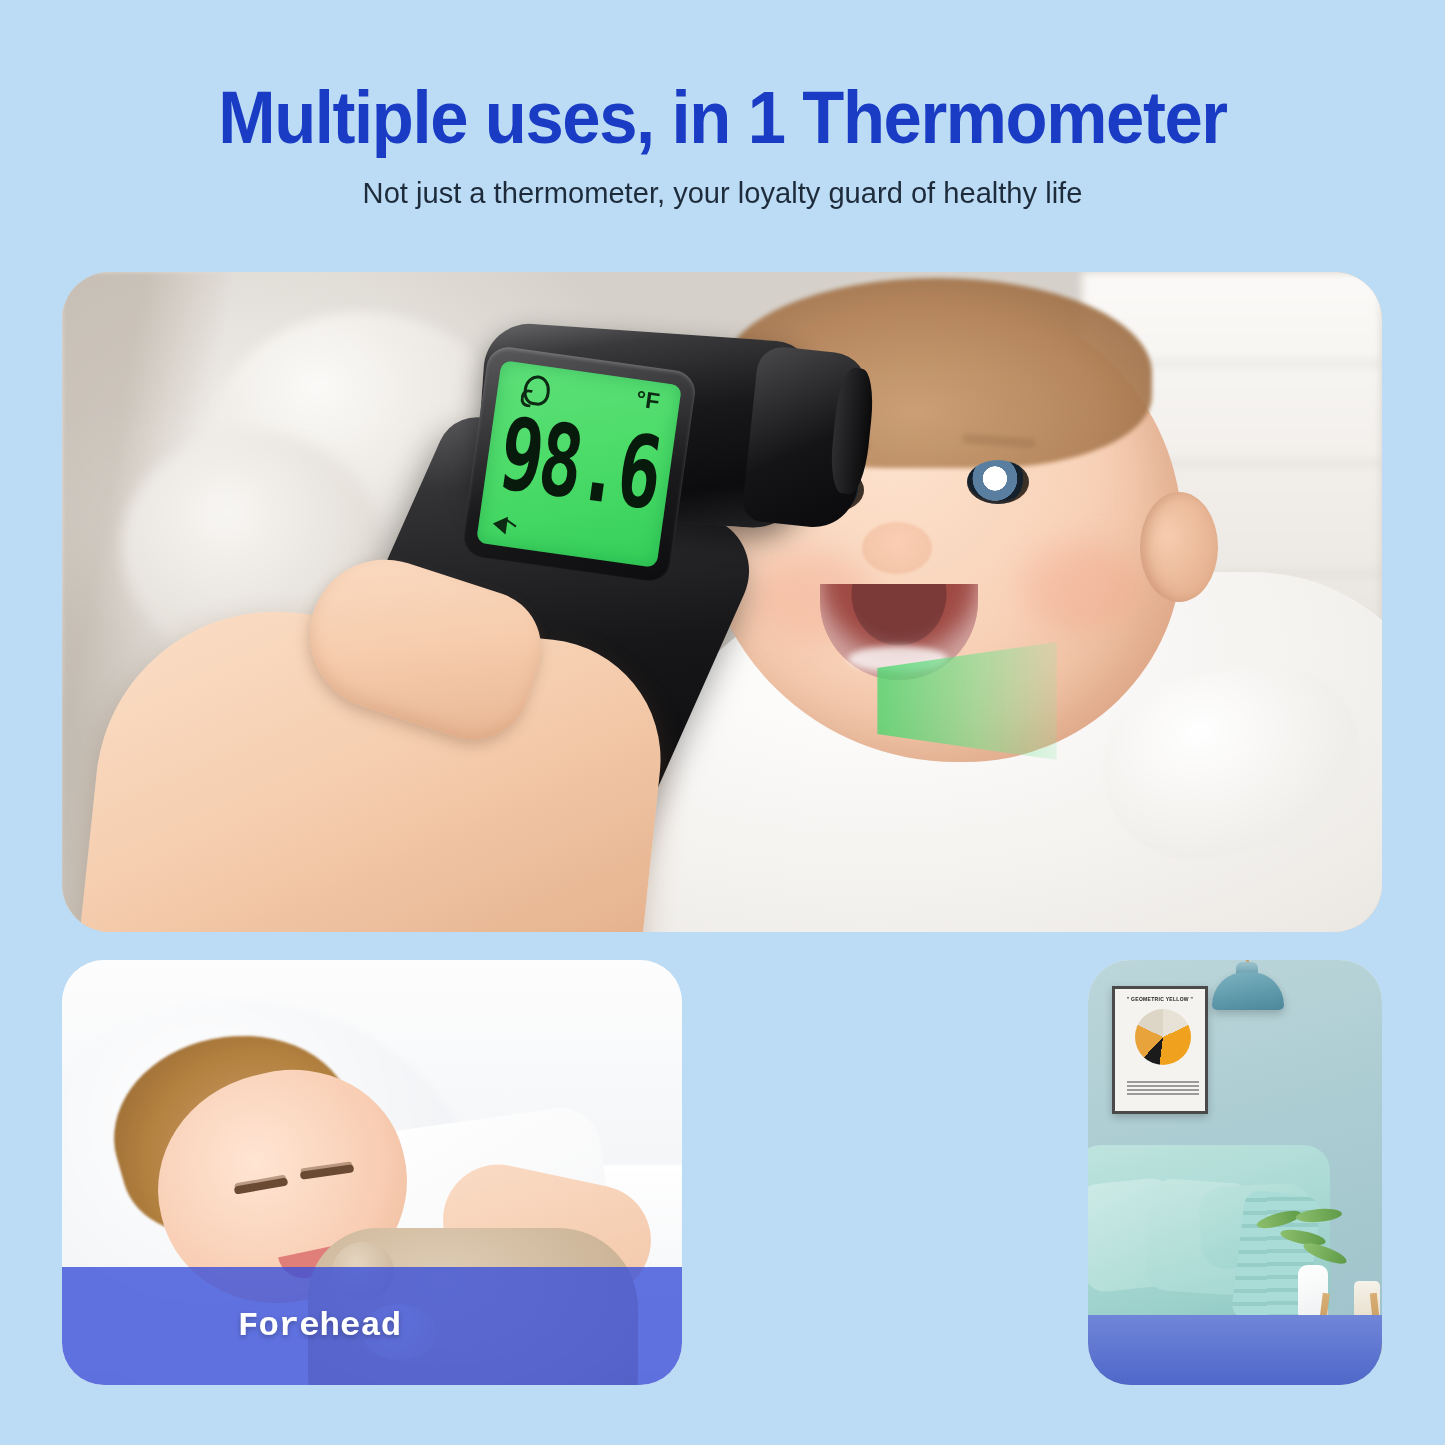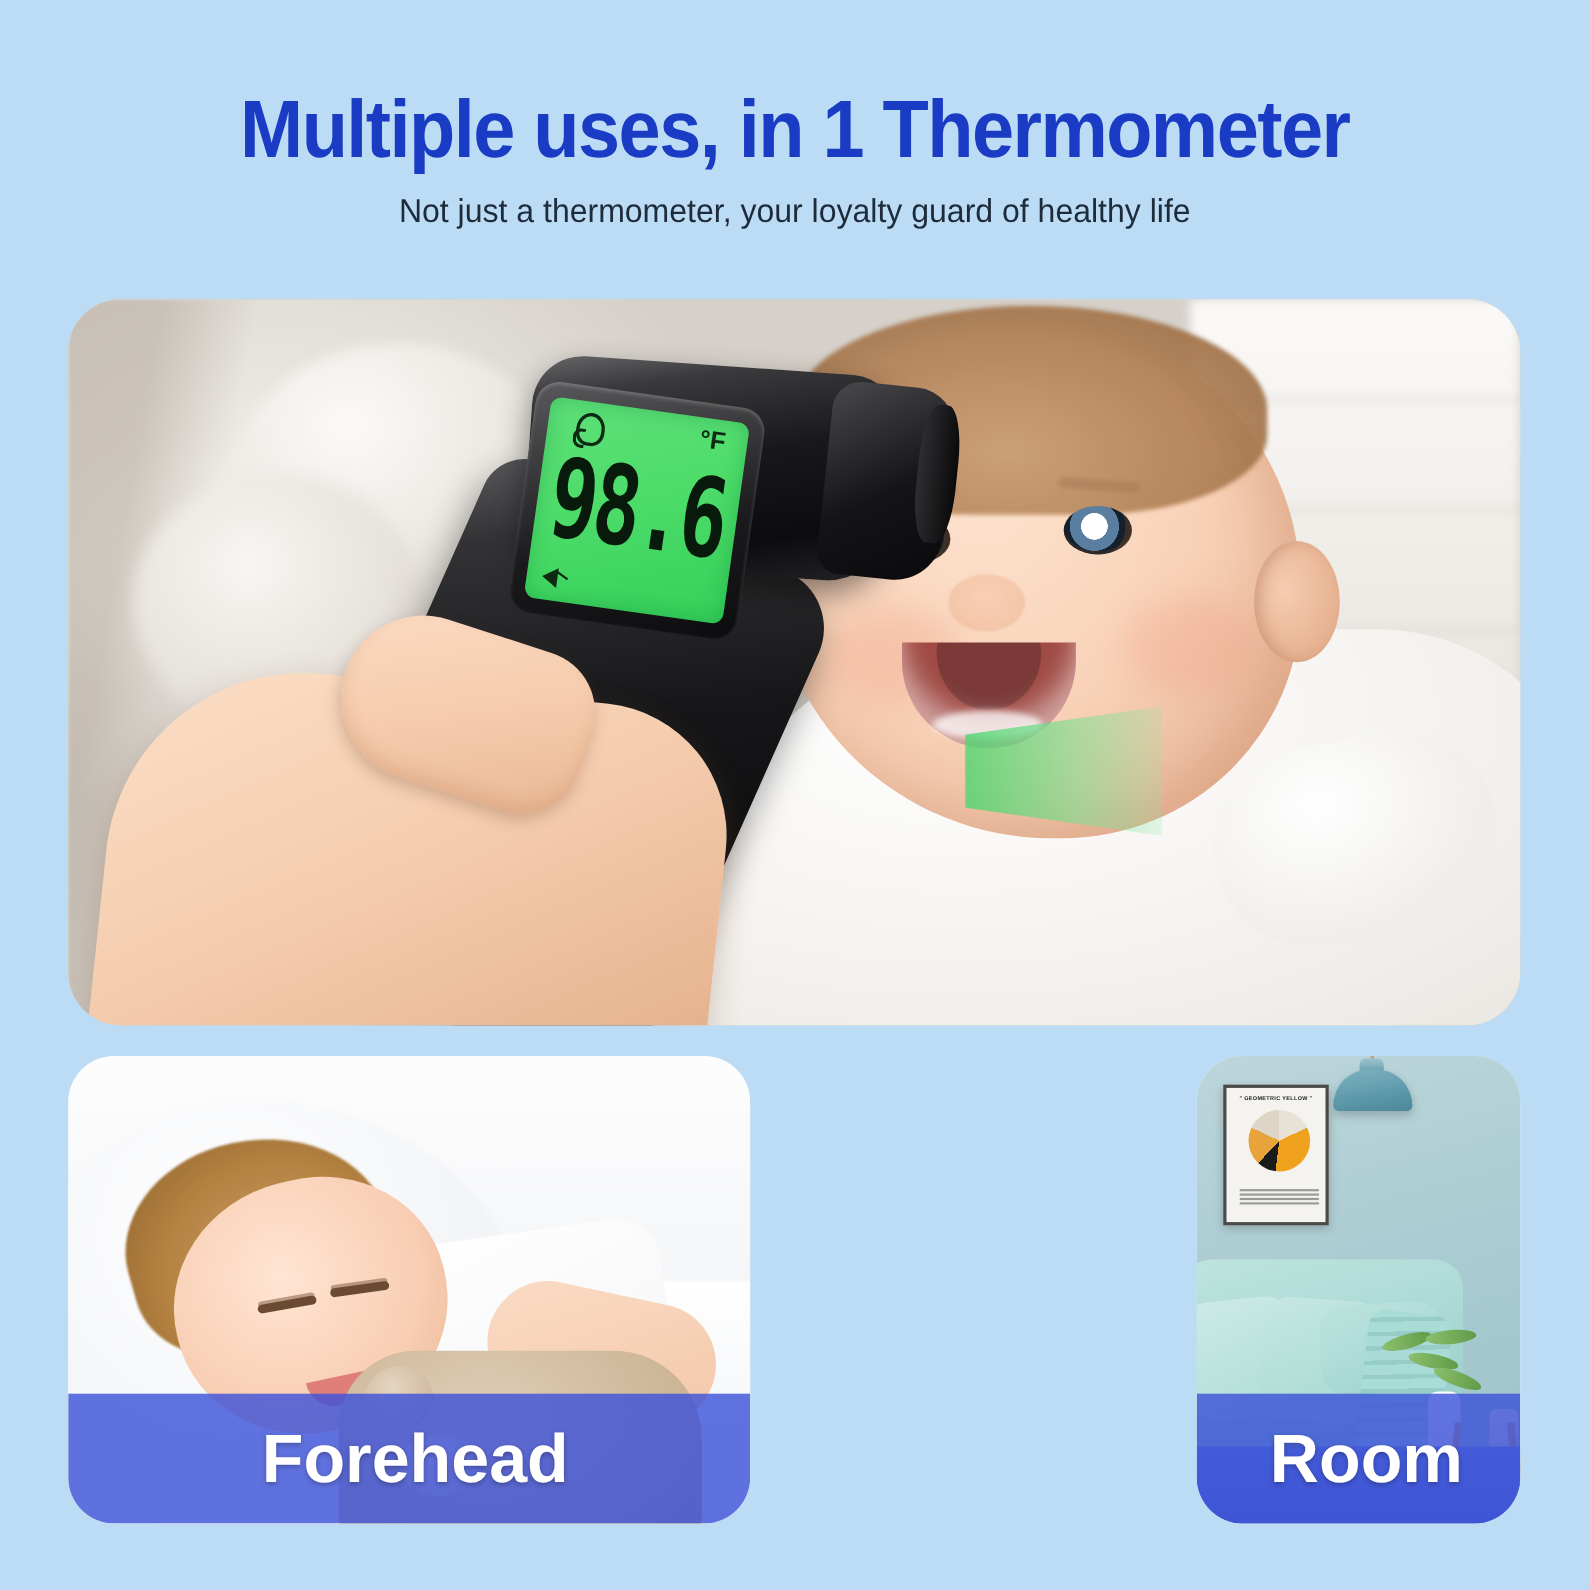--- a/index.html
+++ b/index.html
@@ -222,22 +222,22 @@
   .card.forehead{left:0;width:620px;}
   .card.milk{left:656px;width:340px;}
   .card.room{left:1026px;width:294px;}
 
   .band{
     position:absolute;left:0;bottom:0;width:100%;height:118px;
     background:rgba(58,80,216,.80);
     display:flex;align-items:center;
   }
   .band .lbl{
-    color:#fff;font-size:62px;font-weight:bold;
-    font-family:Liberation Sans, sans-serif;
+    color:#fff;font-size:34px;font-weight:bold;
+    font-family:Liberation Mono, monospace;
     text-shadow:0 2px 5px rgba(0,0,0,.28);
     white-space:nowrap;
   }
   .card.forehead .band .lbl{margin-left:176px;}
   .card.milk .band .lbl{margin-left:auto;margin-right:92px;}
   .card.room .band .lbl{margin-left:auto;margin-right:52px;}
 
   
   .fh-bg{position:absolute;inset:0;background:linear-gradient(180deg,#fdfdfd,#f2f4f7 60%,#e8ecf1);}
   .fh-pillow{position:absolute;left:-40px;top:40px;width:460px;height:400px;border-radius:50% 60% 40% 50%;
@@ -443,18 +443,15 @@
       <i style="left:40px;top:0px;transform:rotate(-8deg)"></i>
       <i style="left:46px;top:38px;transform:rotate(18deg)"></i>
     </div>
     <div class="rm-vase"></div>
     <div class="rm-jars"></div>
     <div class="rm-table">
       <span class="rm-leg a"></span>
       <span class="rm-leg b"></span>
     </div>
     <div class="rm-floor"></div>
-    <div class="band">
-      <span class="lbl">Room</span>
-    </div>
   </div>
 
 </div>
 
 </body></html>

